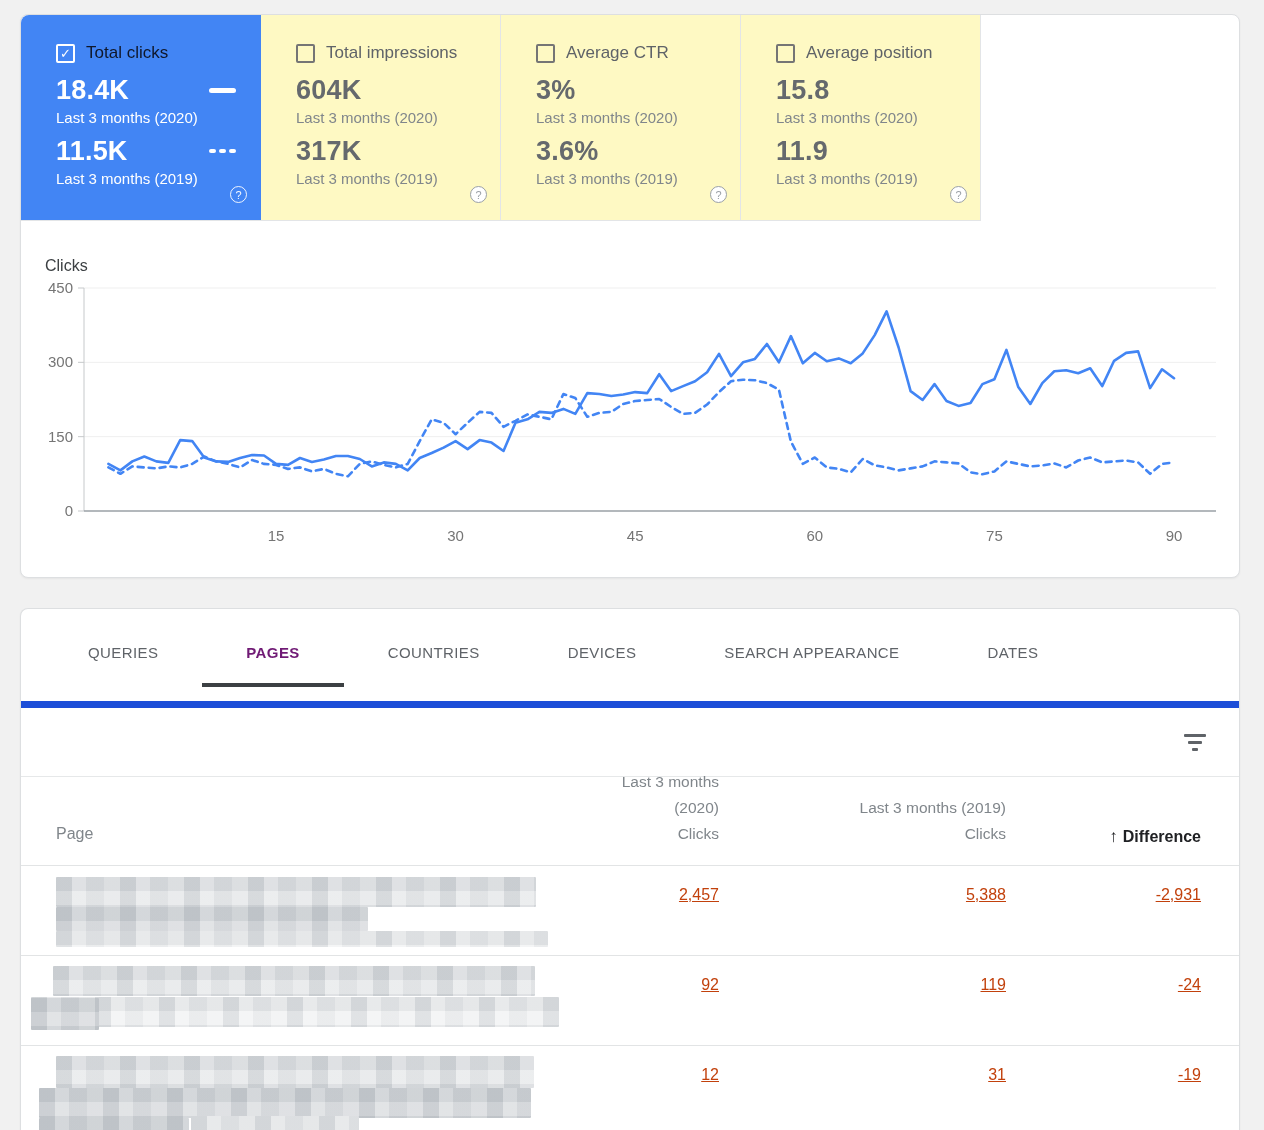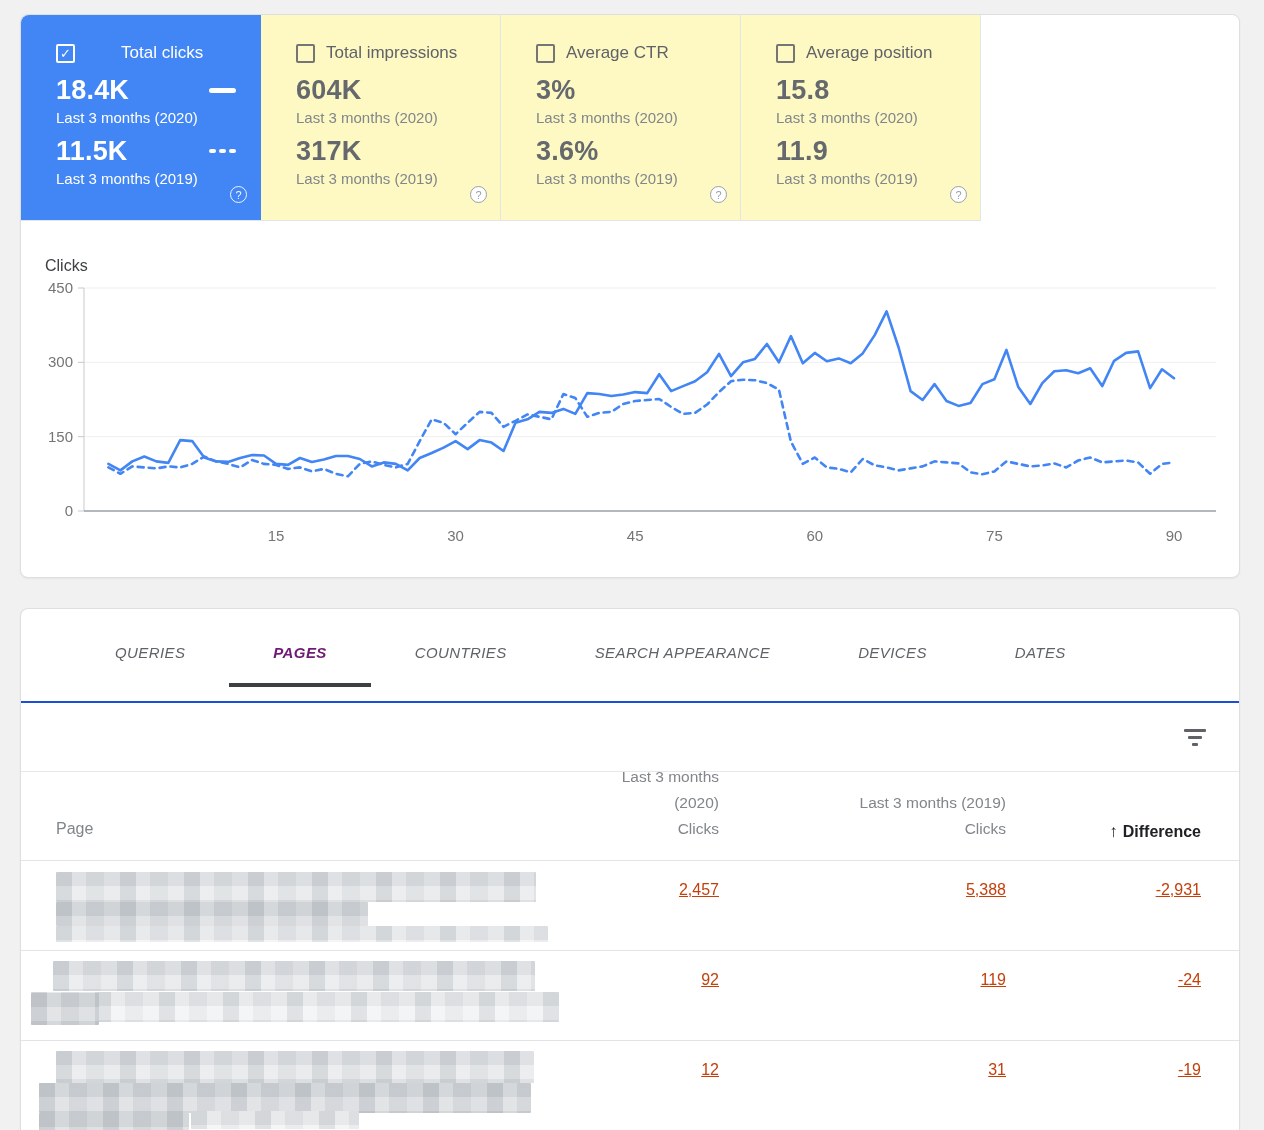--- a/index.html
+++ b/index.html
@@ -27,21 +27,21 @@
   }
   .card.selected{background:#4285f4;border-right-color:#4285f4;border-top-left-radius:8px;}
   .card-head{display:flex;align-items:center;gap:11px;margin-bottom:11px;}
   .checkbox{
     width:15px;height:15px;border:2px solid #757575;border-radius:2px;flex:0 0 auto;
     display:flex;align-items:center;justify-content:center;
     font-size:13px;font-weight:bold;line-height:1;color:transparent;background:transparent;
   }
   .card.selected .checkbox{border-color:#fff;color:#fff;}
   .card-label{font-size:17px;color:#5f6368;white-space:nowrap;}
-  .card.selected .card-label{color:#ffffff;margin-left:35px;}
+  .card.selected .card-label{color:#0f172a;}
   .metric{display:flex;align-items:center;justify-content:space-between;height:32px;}
   .metric-value{font-size:27px;font-weight:700;color:#65696d;letter-spacing:.2px;}
   .card.selected .metric-value{color:#fff;text-align:right;}
   .legend-solid{width:27px;height:5px;background:#fff;border-radius:2.5px;}
   .legend-dashed{display:flex;gap:3px;}
   .legend-dashed i{width:7px;height:4.5px;background:#fff;border-radius:2px;}
   .metric-sub{font-size:15px;color:#80868b;margin:3px 0 9px;white-space:nowrap;}
   .card.selected .metric-sub{color:#fff;}
   .help-icon{
     position:absolute;left:209px;top:171px;width:17px;height:17px;border-radius:50%;
@@ -49,21 +49,21 @@
     text-align:center;box-sizing:border-box;background:#fff;cursor:pointer;
   }
   .card.selected .help-icon{background:transparent;border-color:rgba(255,255,255,.9);color:rgba(255,255,255,.95);}
 
   
   .chart-title{position:absolute;left:24px;top:242px;font-size:16px;color:#3c4043;}
   .chart-svg{position:absolute;left:0;top:236px;width:1220px;height:310px;}
   .chart-svg text{font-family:"Liberation Sans","DejaVu Sans",sans-serif;}
 
   
-  .tabs{display:flex;padding-left:50px;height:92px;border-bottom:2px solid #1d4ed8;position:relative;font-style:italic;}
+  .tabs{display:flex;padding-left:23px;height:92px;border-bottom:7px solid #1d4ed8;position:relative;}
   .tab{
     position:relative;height:92px;line-height:88px;padding:0 44px;
     font-size:15px;letter-spacing:.4px;color:#5f6368;cursor:pointer;white-space:nowrap;
   }
   .tab.active{color:#701a75;font-weight:700;}
   .tab.active::after{content:"";position:absolute;left:0;right:0;top:74px;height:4px;background:#3c4043;}
 
   
   .filter-row{height:68px;border-bottom:1px solid #e6e8e9;display:flex;align-items:center;justify-content:flex-end;padding-right:32px;}
   .filter-icon{width:24px;height:24px;display:flex;flex-direction:column;align-items:center;justify-content:center;gap:4px;cursor:pointer;}
@@ -203,22 +203,22 @@
         <polyline points="87.4,216.4 99.4,222.8 111.3,215.4 123.3,216.4 135.3,217.4 147.3,215.4 159.2,216.4 171.2,212.9 183.2,205.5 195.2,210.4 207.1,212.9 219.1,216.4 231.1,209.0 243.0,212.9 255.0,213.9 267.0,217.9 279.0,216.4 290.9,220.4 302.9,217.9 314.9,222.8 326.9,225.3 338.8,212.9 350.8,210.4 362.8,213.9 374.8,216.4 386.7,212.9 398.7,190.1 410.7,168.3 422.6,171.8 434.6,183.2 446.6,171.8 458.6,160.9 470.5,161.9 482.5,175.8 494.5,169.8 506.5,163.4 518.4,165.8 530.4,168.3 542.4,143.0 554.3,147.0 566.3,165.8 578.3,161.9 590.3,160.9 602.2,153.0 614.2,150.0 626.2,149.0 638.2,148.0 650.1,155.9 662.1,162.9 674.1,161.9 686.1,153.5 698.0,141.1 710.0,130.2 722.0,128.7 733.9,129.2 745.9,132.1 757.9,138.6 769.9,190.6 781.8,212.9 793.8,206.5 805.8,216.4 817.8,217.9 829.7,221.3 841.7,208.0 853.7,214.4 865.6,216.4 877.6,219.4 889.6,217.4 901.6,215.4 913.5,210.4 925.5,211.4 937.5,212.4 949.5,221.3 961.4,223.3 973.4,220.4 985.4,210.4 997.3,212.9 1009.3,215.4 1021.3,214.4 1033.3,212.4 1045.2,216.4 1057.2,209.5 1069.2,206.5 1081.2,211.4 1093.1,210.4 1105.1,209.5 1117.1,211.4 1129.1,222.8 1141.0,212.9 1153.0,211.4" fill="none" stroke="#4285f4" stroke-width="2.6" stroke-linejoin="round" stroke-linecap="round" stroke-dasharray="6 5"></polyline>
       </svg>
   </div>
 
   <div class="panel" id="panel-table">
 
     <div class="tabs">
       <div class="tab">QUERIES</div>
       <div class="tab active">PAGES</div>
       <div class="tab">COUNTRIES</div>
+      <div class="tab">DEVICES</div>
       <div class="tab">SEARCH APPEARANCE</div>
-      <div class="tab">DEVICES</div>
       <div class="tab">DATES</div>
     </div>
 
     <div class="filter-row">
       <div class="filter-icon">
           <i></i>
           <i></i>
           <i></i>
         </div>
     </div>

